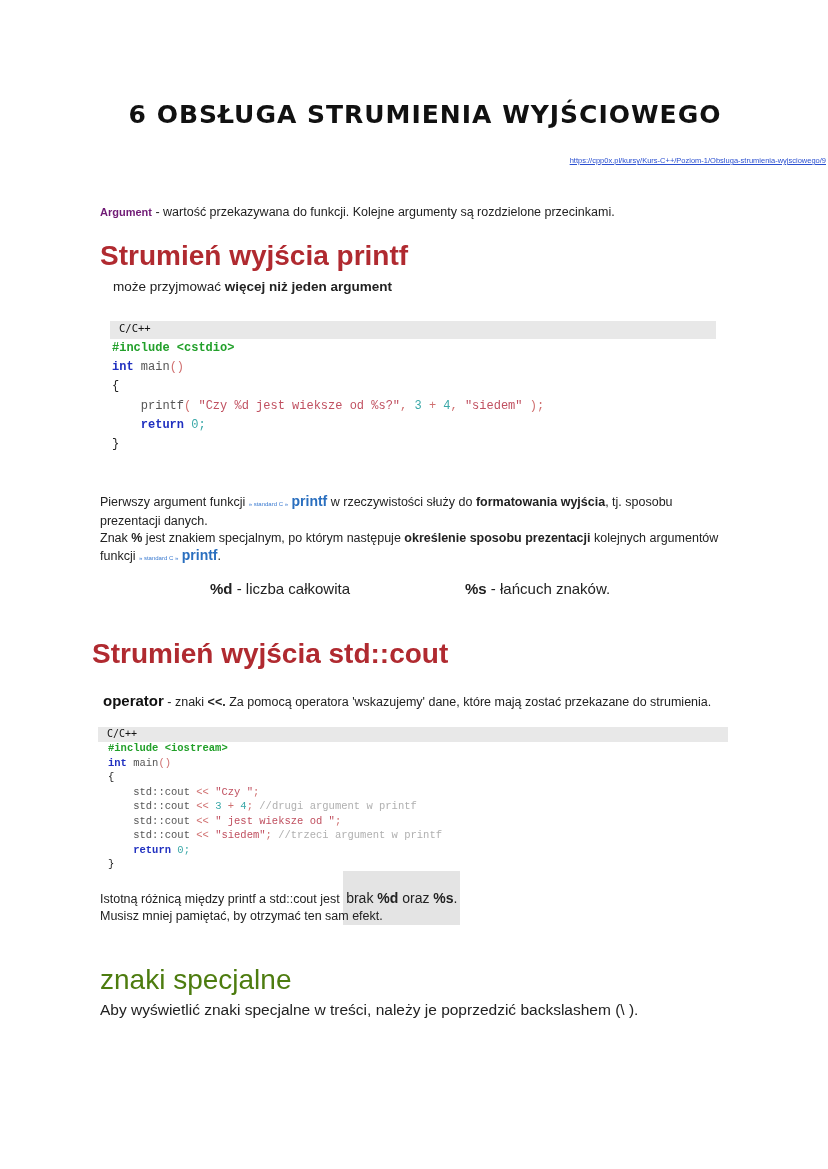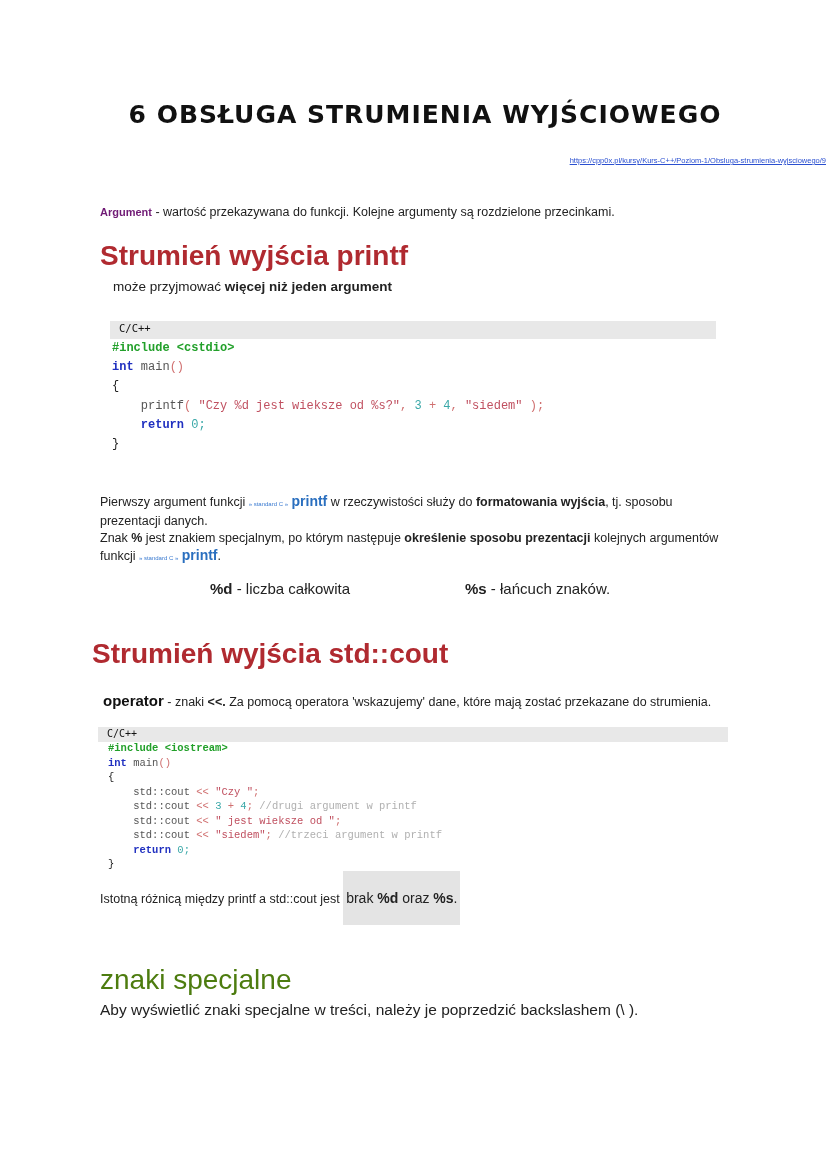--- a/index.html
+++ b/index.html
@@ -71,16 +71,17 @@
 <span style="color:#222">{</span>
     <span>std::cout </span><span class="c-p">&lt;&lt;</span><span class="c-str"> "Czy "</span><span class="c-p">;</span>
     <span>std::cout </span><span class="c-p">&lt;&lt;</span><span class="c-num"> 3</span><span class="c-p"> + </span><span class="c-num">4</span><span class="c-p">;</span><span class="c-com"> //drugi argument w printf</span>
     <span>std::cout </span><span class="c-p">&lt;&lt;</span><span class="c-str"> " jest wieksze od "</span><span class="c-p">;</span>
     <span>std::cout </span><span class="c-p">&lt;&lt;</span><span class="c-str"> "siedem"</span><span class="c-p">;</span><span class="c-com"> //trzeci argument w printf</span>
     <span class="c-kw">return</span><span class="c-num"> 0;</span>
 <span style="color:#222">}</span></div>
 
 <div class="abs diff">
   <span>Istotną różnicą między  printf  a  std::cout  jest </span><span class="hl"><span>brak </span><b>%d</b><span> oraz </span><b>%s</b><span>.</span></span><br>
+  <span>Musisz mniej pamiętać, by otrzymać ten sam efekt.</span>
 </div>
 
 <div class="abs h-orange" style="left:100px; top:964px;">znaki specjalne</div>
 <div class="abs special-text">Aby wyświetlić znaki specjalne w treści, należy je poprzedzić backslashem (\ ).</div>
 
 </body></html>

